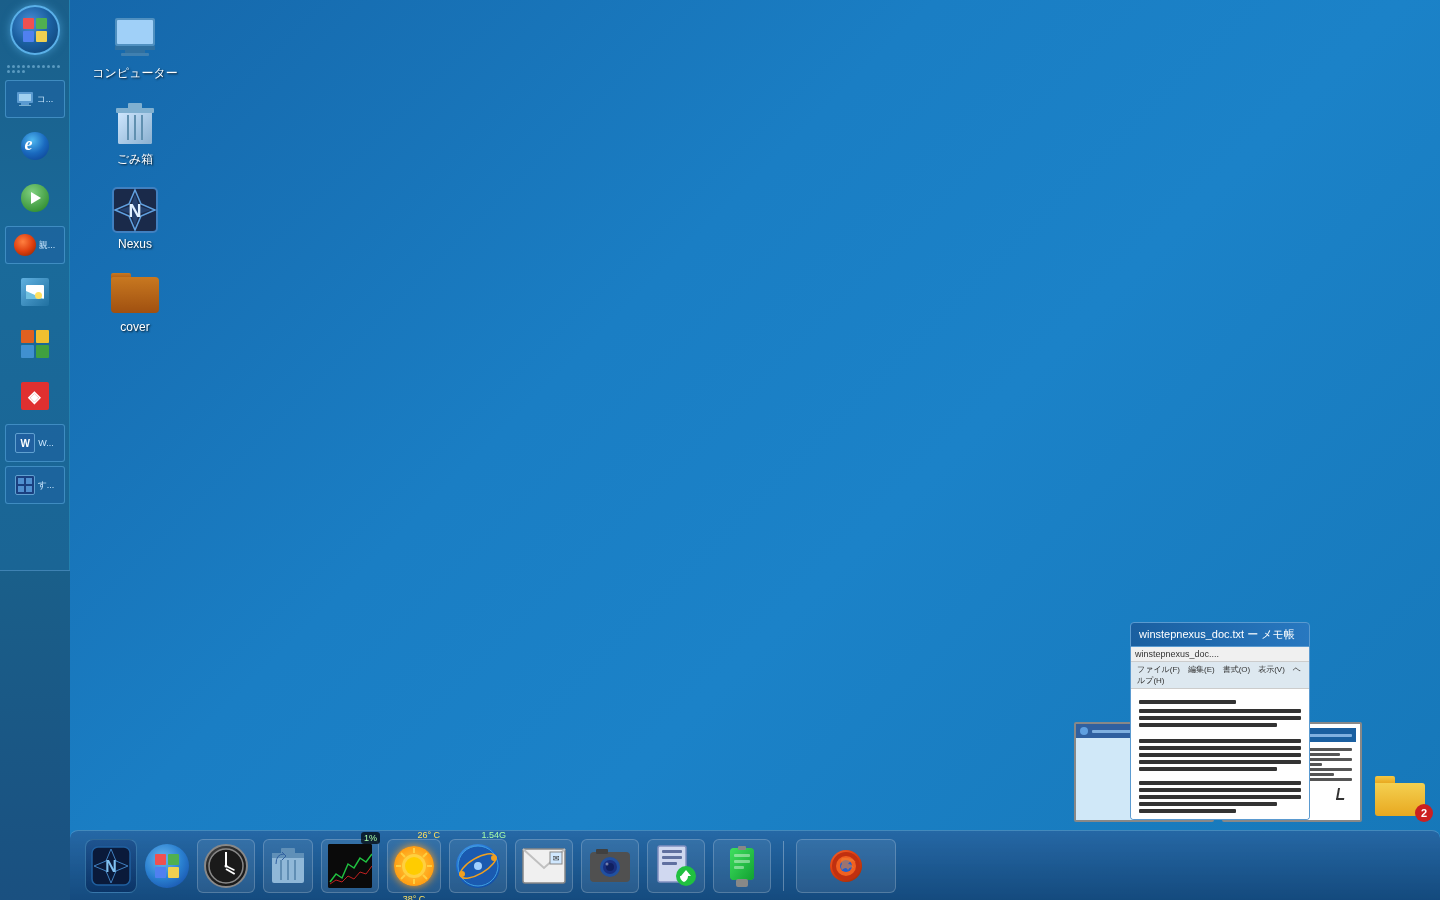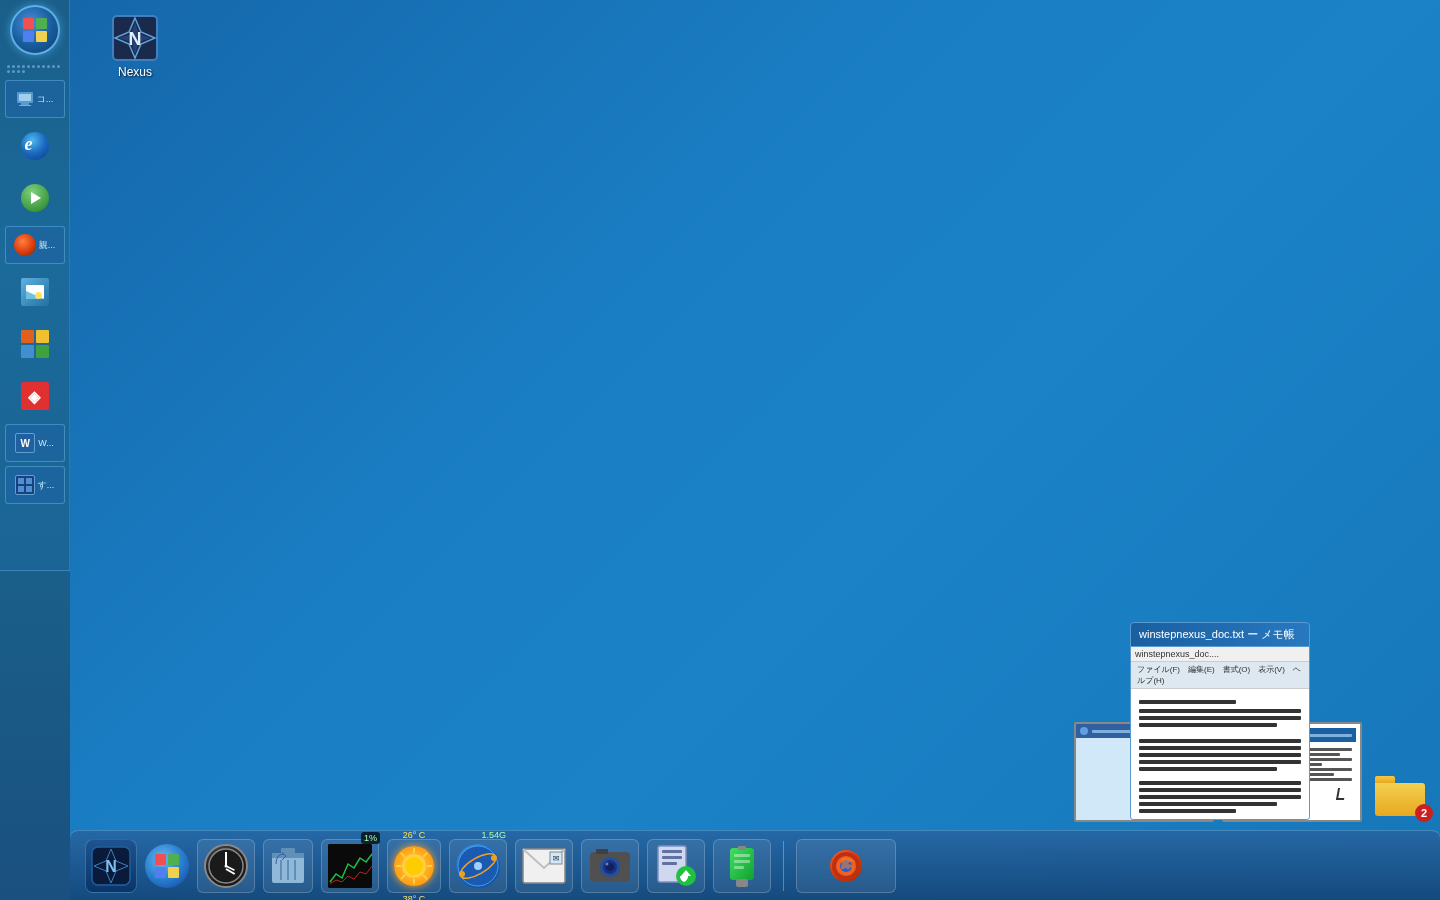--- a/index.html
+++ b/index.html
@@ -623,39 +623,80 @@
       </div>
 
       <div class="clock-display">
         <span>17:53</span>
       </div>
     </div>
   </div>
 
   <div class="desktop-icons">
 
-
+    <div class="desktop-icon">
+      <div class="icon-wrapper">
+        <svg class="computer-icon-svg" viewBox="0 0 48 48" xmlns="http://www.w3.org/2000/svg">
+          <rect x="4" y="4" width="40" height="28" rx="2" fill="#5090c0"></rect>
+          <rect x="6" y="6" width="36" height="24" rx="1" fill="#a0d0f8"></rect>
+          <rect x="4" y="32" width="40" height="4" fill="#3070a0"></rect>
+          <rect x="14" y="36" width="20" height="3" fill="#3070a0"></rect>
+          <rect x="10" y="39" width="28" height="3" rx="1" fill="#4080b0"></rect>
+        </svg>
+      </div>
+      <span class="icon-label">コンピューター</span>
+    </div>
+
+    <div class="desktop-icon">
+      <div class="icon-wrapper">
+        <svg width="42" height="48" viewBox="0 0 42 48" xmlns="http://www.w3.org/2000/svg">
+          <rect x="4" y="10" width="34" height="34" rx="2" fill="#c0d8f0"></rect>
+          <rect x="4" y="10" width="34" height="34" rx="2" fill="url(#binGrad)"></rect>
+          <defs>
+            <linearGradient id="binGrad" x1="0%" y1="0%" x2="100%" y2="100%">
+              <stop offset="0%" stop-color="#d0e8ff"></stop>
+              <stop offset="100%" stop-color="#8ab0d0"></stop>
+            </linearGradient>
+          </defs>
+          <rect x="2" y="8" width="38" height="5" rx="1" fill="#80b0d0"></rect>
+          <rect x="14" y="3" width="14" height="6" rx="1" fill="#80b0d0"></rect>
+          <line x1="14" y1="15" x2="14" y2="40" stroke="#6090b0" stroke-width="2"></line>
+          <line x1="21" y1="15" x2="21" y2="40" stroke="#6090b0" stroke-width="2"></line>
+          <line x1="28" y1="15" x2="28" y2="40" stroke="#6090b0" stroke-width="2"></line>
+        </svg>
+      </div>
+      <span class="icon-label">ごみ箱</span>
+    </div>
 
 
     <div class="desktop-icon">
       <div class="icon-wrapper">
         <svg width="48" height="48" viewBox="0 0 48 48" xmlns="http://www.w3.org/2000/svg">
 
           <rect x="2" y="2" width="44" height="44" rx="4" fill="#1a2a4a"></rect>
           <rect x="2" y="2" width="44" height="44" rx="4" fill="none" stroke="#4080c0" stroke-width="2"></rect>
 
           <polygon points="24,4 30,18 44,24 30,30 24,44 18,30 4,24 18,18" fill="none" stroke="#60a0e0" stroke-width="1.5"></polygon>
           <polygon points="24,8 28,20 40,24 28,28 24,40 20,28 8,24 20,20" fill="rgba(60,120,200,0.3)"></polygon>
 
           <text x="50%" y="54%" text-anchor="middle" dominant-baseline="middle" fill="#e0f0ff" font-size="18" font-weight="bold" font-family="Arial">N</text>
         </svg>
       </div>
       <span class="icon-label">Nexus</span>
     </div>
 
+    <div class="desktop-icon">
+      <div class="icon-wrapper">
+        <div class="folder-icon folder-icon-brown">
+          <div class="folder-tab"></div>
+          <div class="folder-body"></div>
+        </div>
+      </div>
+      <span class="icon-label">cover</span>
+    </div>
   </div>
 
   <div class="preview-popup">
     <div class="preview-title-bar">
       <span>winstepnexus_doc.txt  ー  メモ帳</span>
     </div>
     <div class="preview-content">
 
       <div style="background:#f0f0f0;padding:2px 4px;border-bottom:1px solid #ccc;font-size:9px;color:#333;">
         <span>winstepnexus_doc....</span>
@@ -784,21 +825,21 @@
         <svg width="44" height="44" viewBox="0 0 44 44">
           <rect width="44" height="44" fill="#0a0a0a"></rect>
 
           <polyline points="2,38 8,30 14,34 20,20 26,24 32,14 38,18 44,10" fill="none" stroke="#20c040" stroke-width="1.5"></polyline>
           <polyline points="2,40 8,36 14,38 20,32 26,35 32,28 38,30 44,22" fill="none" stroke="#c02020" stroke-width="1"></polyline>
         </svg>
       </div>
     </div>
 
     <div class="taskbar-btn" style="position:relative;flex-direction:column;">
-      <div style="position:absolute;top:-10px;left:0;width:100%;text-align:center;font-size:9px;color:#ffe060;">
+      <div style="position:absolute;top:-10px;left:0;width:100%;text-align:right;font-size:9px;color:#ffe060;">
         <span>26° C</span>
       </div>
       <div class="sun-icon" style="width:40px;height:40px;">
         <svg width="40" height="40" viewBox="0 0 40 40">
           <circle cx="20" cy="20" r="12" fill="#ffd040"></circle>
           <circle cx="20" cy="20" r="9" fill="#ffcc00"></circle>
 
           <line x1="20" y1="2" x2="20" y2="7" stroke="#ffd040" stroke-width="2"></line>
           <line x1="20" y1="33" x2="20" y2="38" stroke="#ffd040" stroke-width="2"></line>
           <line x1="2" y1="20" x2="7" y2="20" stroke="#ffd040" stroke-width="2"></line>

